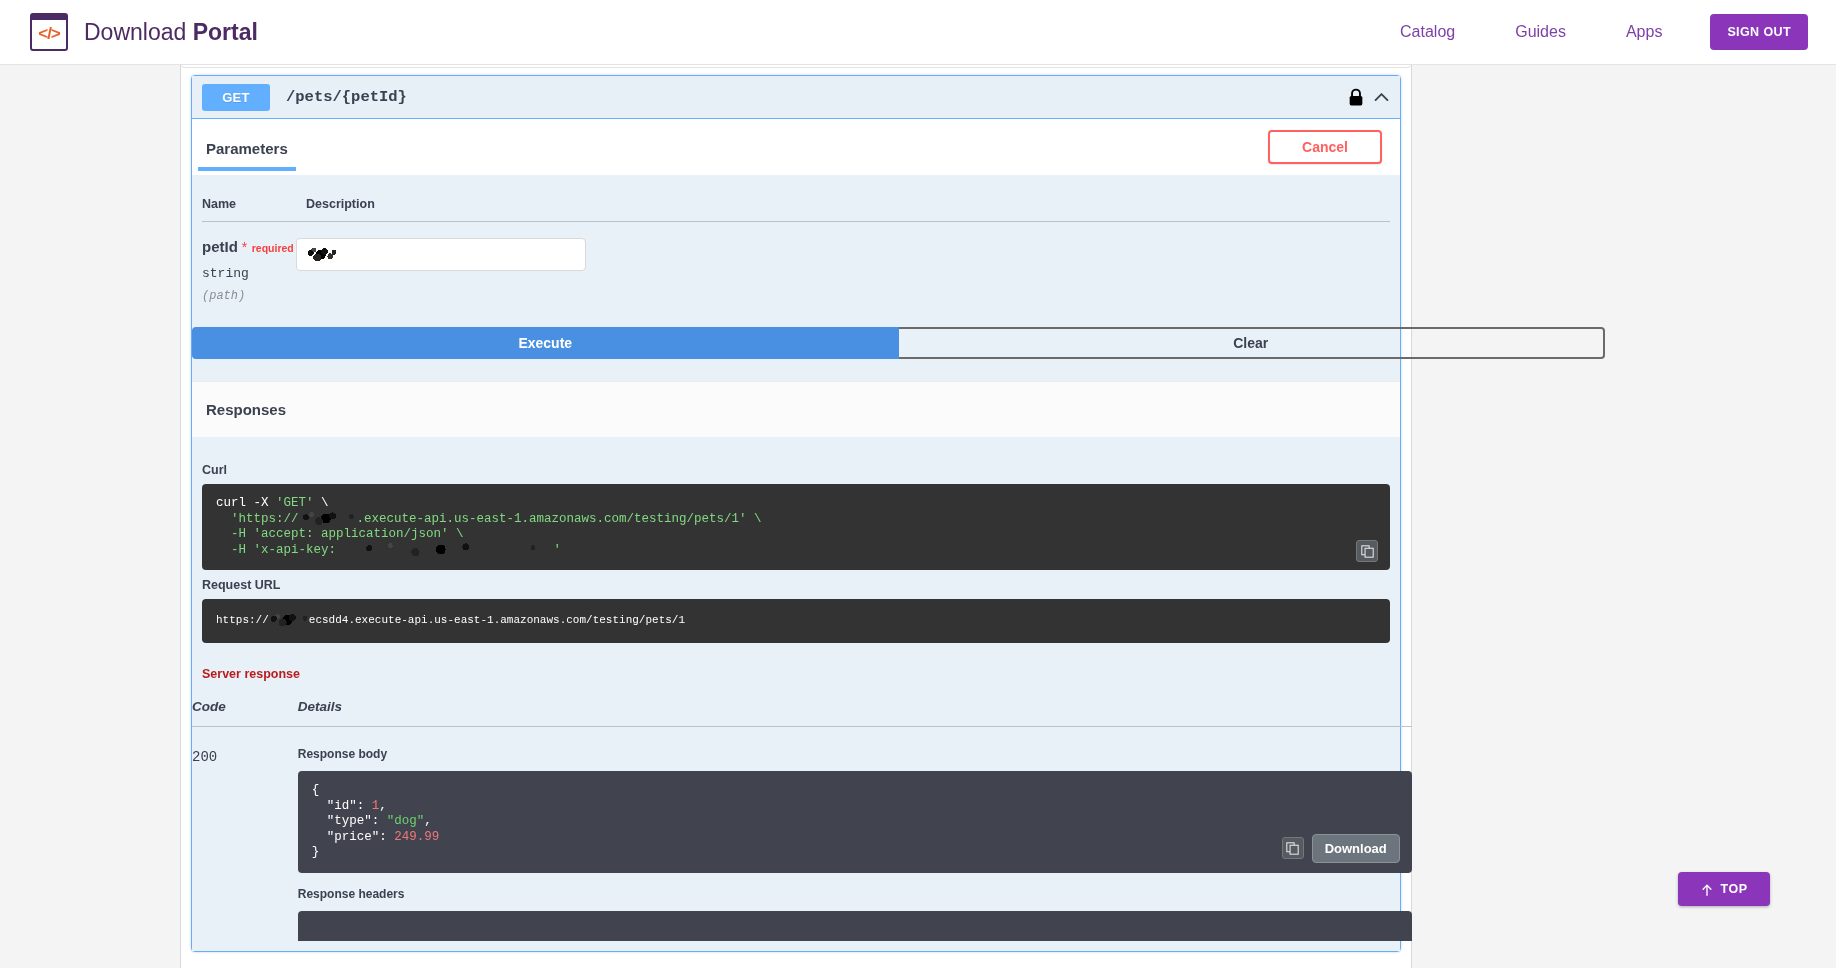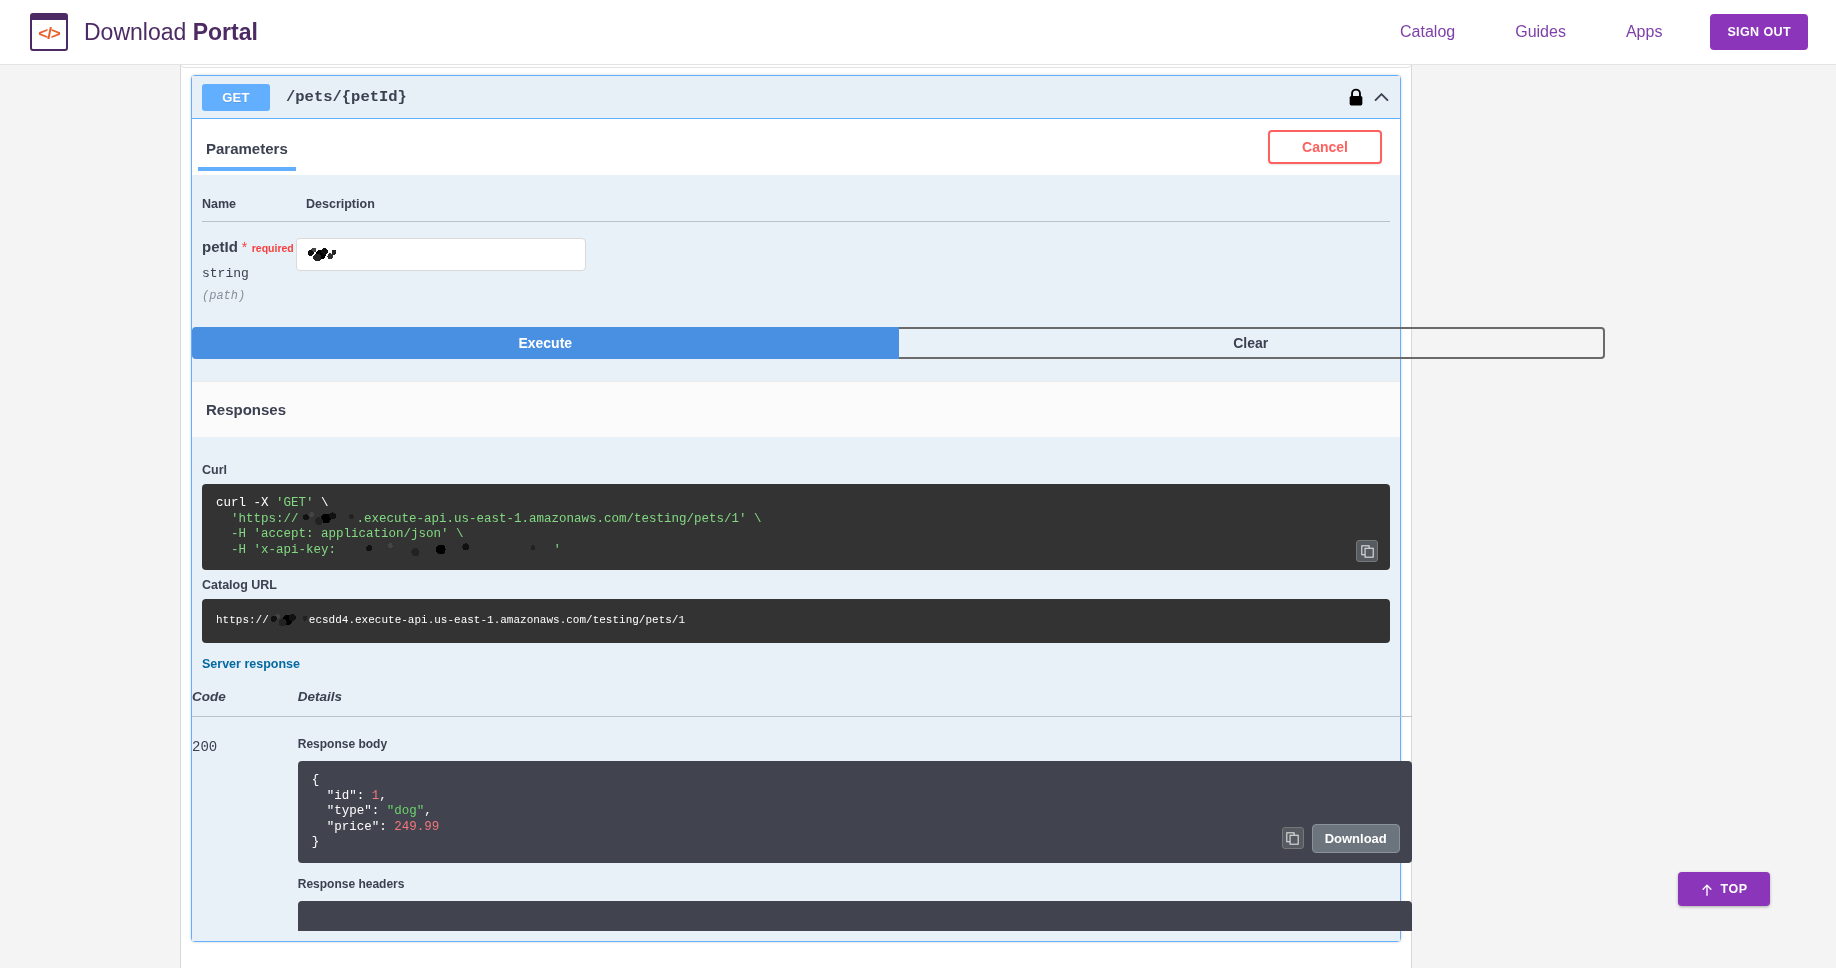--- a/index.html
+++ b/index.html
@@ -184,22 +184,22 @@
   .g { color: #82d982; }
   .num { color: #f2777a; }
   .str { color: #6cd36c; }
   .copybtn {
     position: absolute; width: 22px; height: 22px; background: #555b60;
     border: 1px solid #777; border-radius: 3px; cursor: pointer;
     display: flex; align-items: center; justify-content: center;
   }
 
   
-  .sr-lbl { width: 1188px; margin: 14px auto 0 auto; font-size: 12.5px;
-            font-weight: bold; color: #0369a1; }
+  .sr-lbl { width: 1188px; margin: 24px auto 0 auto; font-size: 12.5px;
+            font-weight: bold; color: #b91c1c; }
   .srtable { width: 1188px; margin: 8px auto 0 auto; border-collapse: collapse; }
   .srtable th {
     text-align: left; font-size: 13.5px; font-weight: bold; color: #3b4151;
     padding: 10px 0 12px 0; border-bottom: 1px solid #b9c2cc; font-style: italic;
   }
   .srtable th.c1 { width: 74px; }
   .srtable th.c2 { padding-left: 72px; }
   .srtable td { vertical-align: top; padding-top: 20px; }
   .code-num { font-family: "Liberation Mono", monospace; font-size: 14px; color: #3b4151; }
   .rb-lbl { font-size: 12px; font-weight: bold; color: #3b4151; padding-left: 72px; }
@@ -327,21 +327,21 @@
 
             <div class="lbl">Curl</div>
             <div class="codeblock"><span><span>curl -X </span><span class="g">'GET'</span><span> \</span></span>
 <span class="g"><span>  'https://</span><span class="redact inline"></span><span>.execute-api.us-east-1.amazonaws.com/testing/pets/1' \</span></span>
 <span class="g">  -H 'accept: application/json' \</span>
 <span class="g"><span>  -H 'x-api-key: </span><span class="redact key"></span><span>'</span></span><span class="copybtn" style="right:12px; bottom:8px;"><svg width="13" height="13" viewBox="0 0 16 16">
                     <rect x="1" y="1" width="9" height="11" fill="none" stroke="#e6e6e6" stroke-width="1.3"></rect>
                     <rect x="5" y="4" width="10" height="11" fill="#555b60" stroke="#e6e6e6" stroke-width="1.3"></rect>
                   </svg></span></div>
 
-            <div class="lbl">Catalog URL</div>
+            <div class="lbl">Request URL</div>
             <div class="codeblock url"><span>https://</span><span class="redact small"></span><span>ecsdd4.execute-api.us-east-1.amazonaws.com/testing/pets/1</span></div>
 
             <div class="sr-lbl">Server response</div>
 
             <table class="srtable">
               <thead>
                 <tr>
                   <th class="c1">Code</th>
                   <th class="c2">Details</th>
                 </tr>

